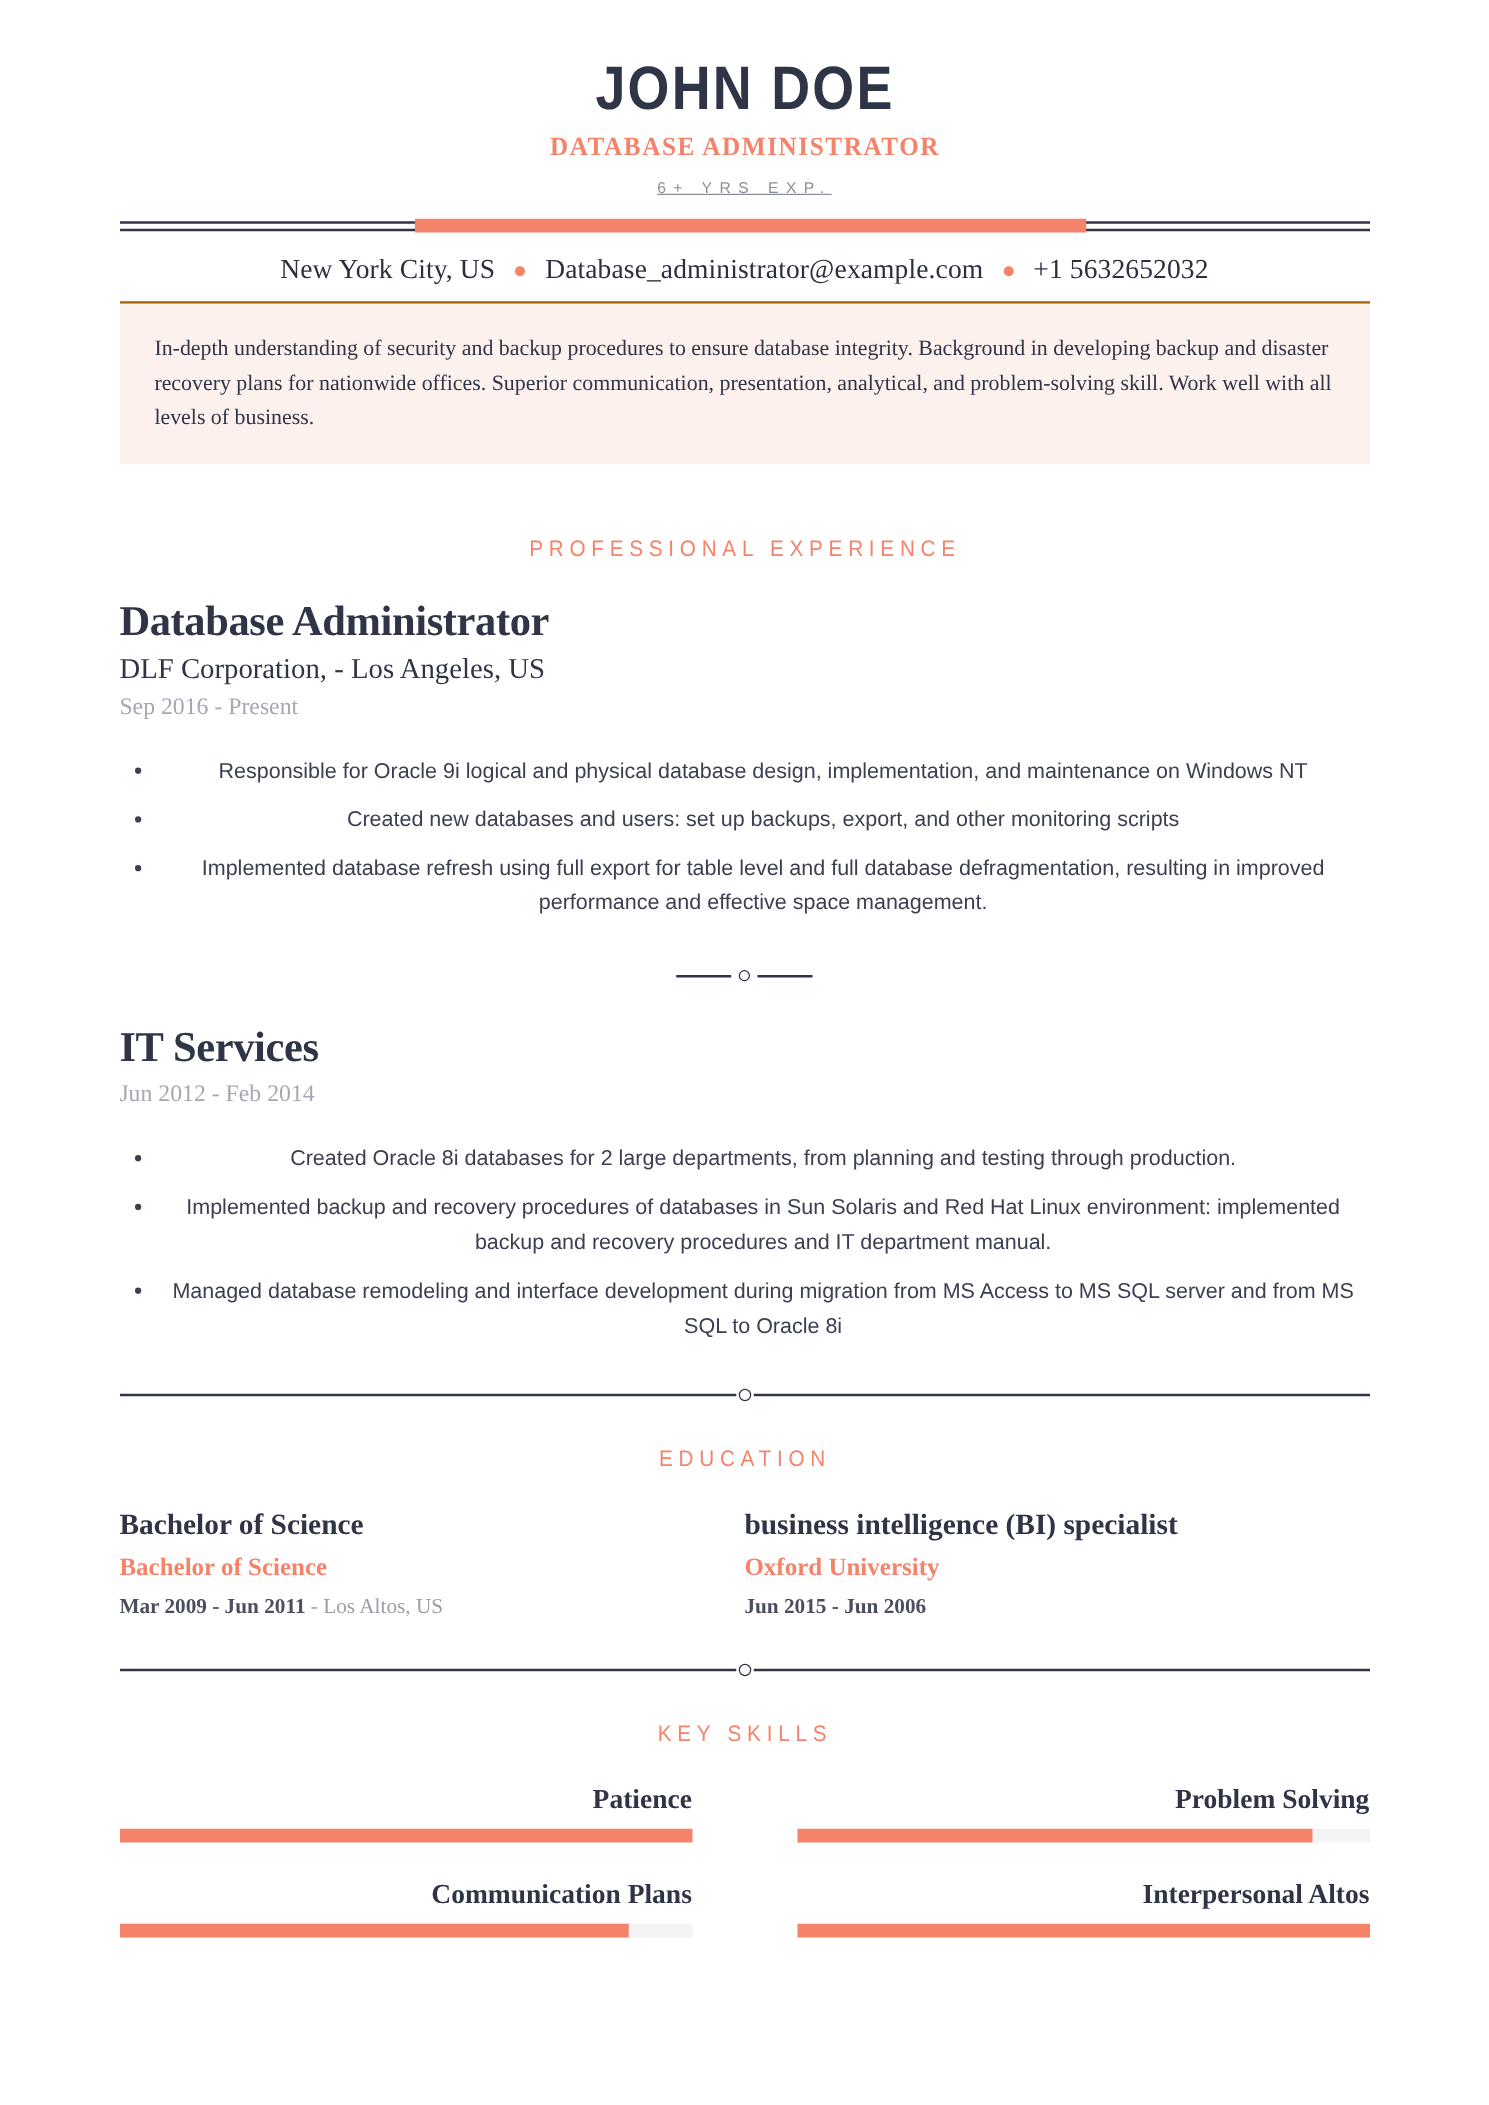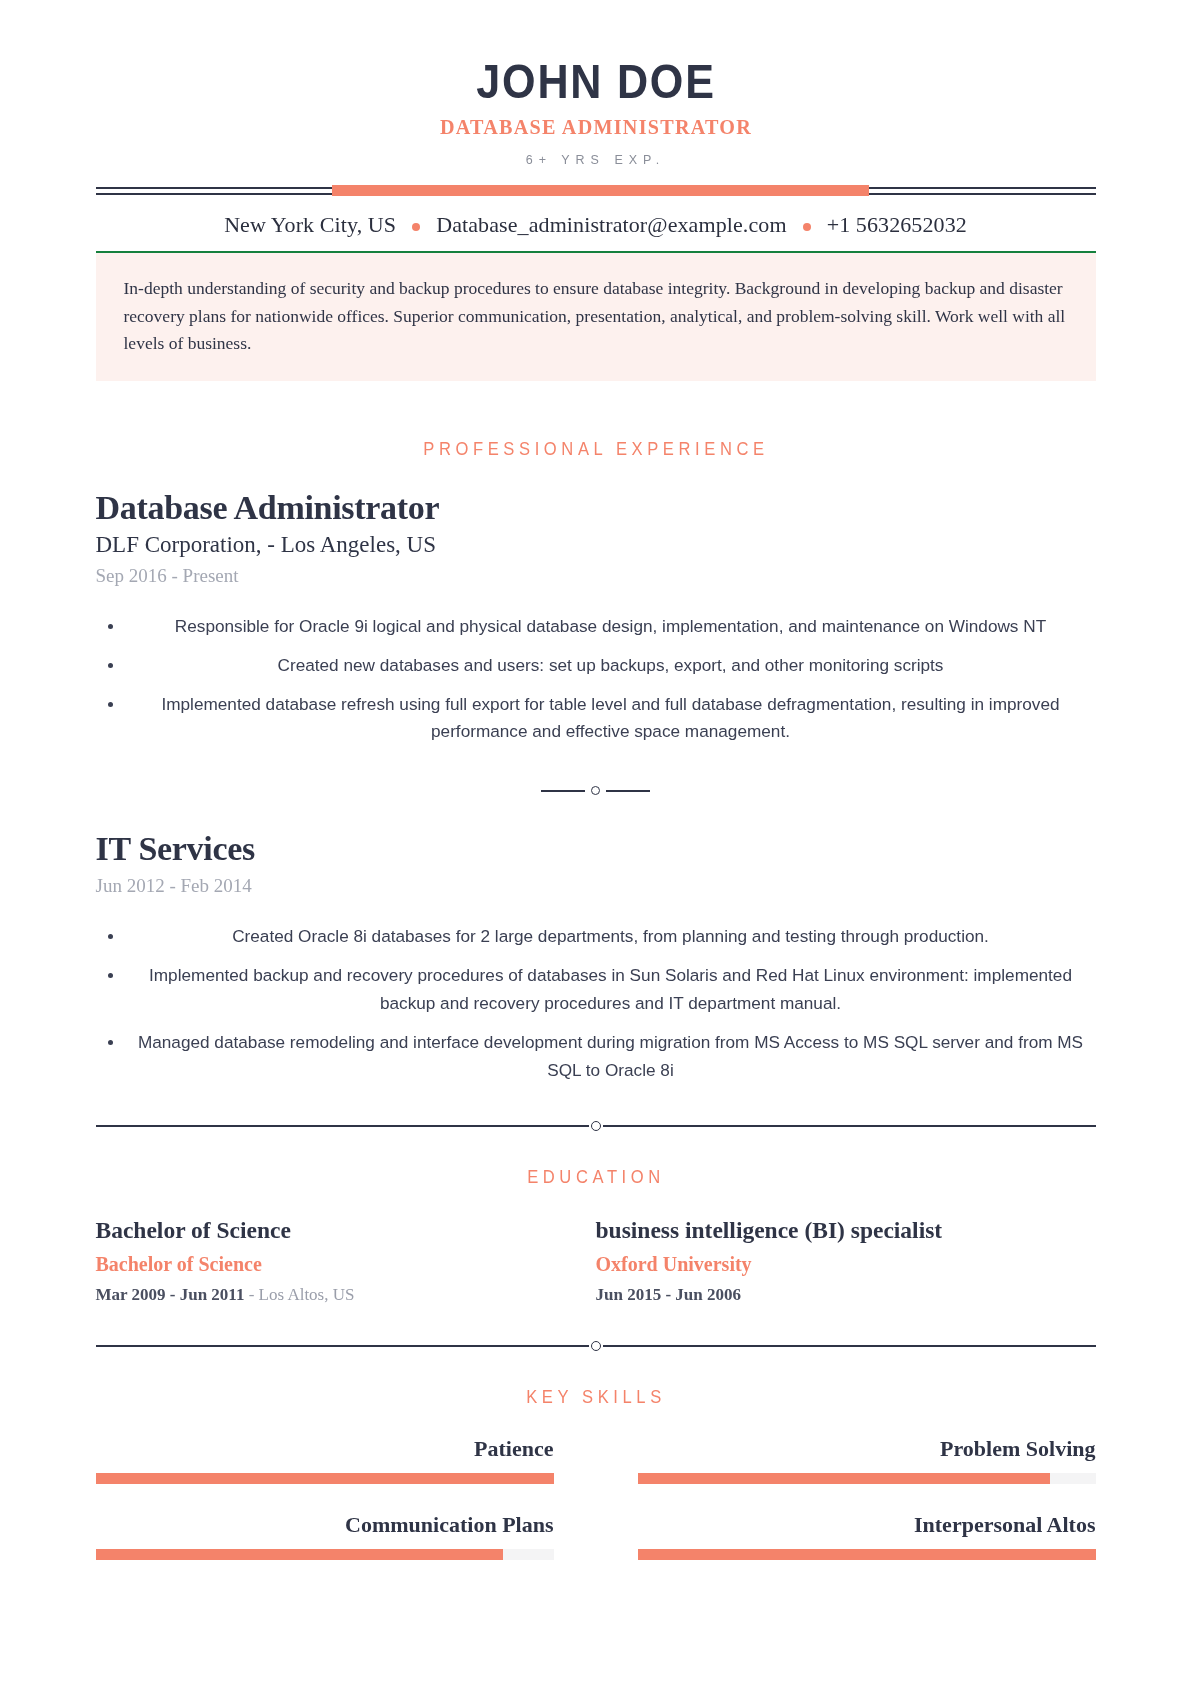--- a/index.html
+++ b/index.html
@@ -15,21 +15,21 @@
   }
   .page {
     width: 1191px;
     height: 1684px;
     padding: 0;
     position: relative;
     background: #ffffff;
   }
   .inner {
     width: 1000px;
-    margin: 12px auto;
+    margin: 2px auto;
     padding-top: 44px;
   }
 
   
   .name {
     text-align: center;
     font-family: "Liberation Sans", sans-serif;
     font-weight: bold;
     font-size: 49px;
     letter-spacing: 2px;
@@ -47,20 +47,21 @@
     margin-top: 8px;
     transform: scaleX(0.96);
   }
   .yrs-exp {
     text-align: center;
     font-family: "Liberation Sans", sans-serif;
     font-size: 12.5px;
     letter-spacing: 6px;
     color: #8a8e99;
     margin-top: 13px;
+    text-decoration: underline;
   }
 
   
   .rule-wrap {
     position: relative;
     height: 14px;
     margin-top: 18px;
   }
   .rule-line {
     position: absolute;
@@ -77,21 +78,21 @@
     top: 0px;
     height: 11px;
     background: #f4836a;
   }
 
   
   .contact {
     text-align: center;
     font-size: 22px;
     padding: 13px 0 13px 0;
-    border-bottom: 2px solid #15803d;
+    border-bottom: 2px solid #a16207;
     color: #2b2f3e;
     letter-spacing: 0.1px;
   }
   .contact .sep {
     display: inline-block;
     width: 8px; height: 8px;
     border-radius: 50%;
     background: #f4836a;
     margin: 0 16px;
     vertical-align: middle;

